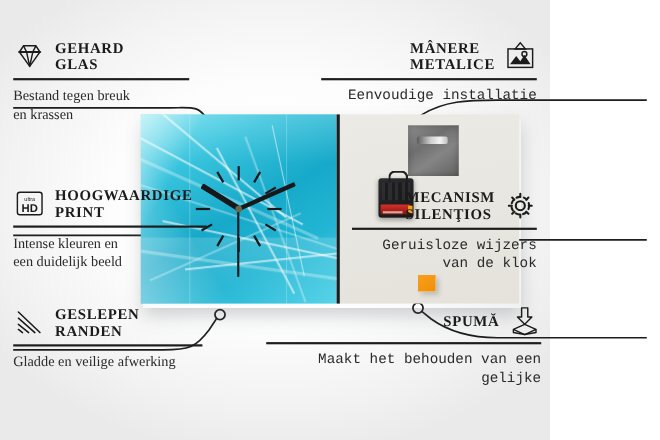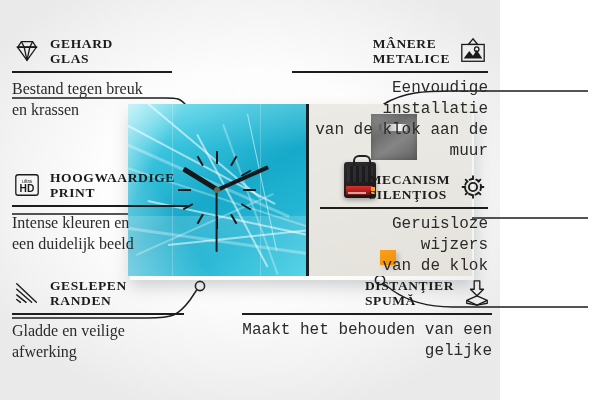--- a/index.html
+++ b/index.html
@@ -84,21 +84,21 @@
 
   
   .callout{position:absolute;}
   .callout .head{display:flex;align-items:center;gap:8px;}
   .callout .ttl{
     font-size:13.5px;letter-spacing:.6px;color:#1b1b1b;line-height:1.12;
     font-family:"Liberation Serif", serif;text-transform:uppercase;font-weight:700;
   }
   .callout .rule{height:1.6px;background:#1d1d1d;margin:5px 0 5px;}
   .callout .sub{
-    font-size:16px;color:#2a2a2a;line-height:1.32;
+    font-size:13px;color:#2a2a2a;line-height:1.32;
     font-family:"Liberation Serif", serif;
   }
   .left .head{justify-content:flex-start;}
   .left .ttl{text-align:left;}
   .left .sub{text-align:left;}
   .right .head{justify-content:flex-end;}
   .right .ttl{text-align:left;}
   .right .sub{text-align:right;font-family:Liberation Mono, monospace;}
   .ico{width:30px;height:28px;flex:0 0 30px;display:block;}
 
@@ -281,21 +281,20 @@
           <path d="M16 2 L11 8 H21 Z"></path>
           <rect x="4" y="8" width="24" height="18"></rect>
           <path d="M6 23 L12 15 L16 20 L20 14 L26 23 Z" fill="#1b1b1b" stroke="none"></path>
           <circle cx="20" cy="13" r="2.4"></circle>
         </g>
       </svg>
     </div>
     <div class="rule"></div>
     <div class="sub">
       <div>Eenvoudige installatie</div>
-      <div>van de klok aan de muur</div>
     </div>
   </div>
 
   <div class="callout right" style="right:12px;top:172px;width:168px;">
     <div class="head">
       <div class="ttl">
         <div>MECANISM</div>
         <div>SILENŢIOS</div>
       </div>
       <svg class="ico" viewBox="0 0 32 30">
@@ -311,21 +310,20 @@
     <div class="rule"></div>
     <div class="sub">
       <div>Geruisloze wijzers</div>
       <div>van de klok</div>
     </div>
   </div>
 
   <div class="callout right" style="right:8px;top:278px;width:250px;">
     <div class="head">
       <div class="ttl">
-        <div>DISTANŢIER</div>
         <div>SPUMĂ</div>
       </div>
       <svg class="ico" viewBox="0 0 32 30">
         <g fill="none" stroke="#1b1b1b" stroke-width="1.4" stroke-linejoin="round">
           <path d="M13 2 h6 v9 h4 l-7 7 l-7 -7 h4 Z"></path>
           <path d="M16 18 L27 23 L16 28 L5 23 Z"></path>
           <path d="M5 23 v3 L16 28 M27 23 v3 L16 28"></path>
         </g>
       </svg>
     </div>

